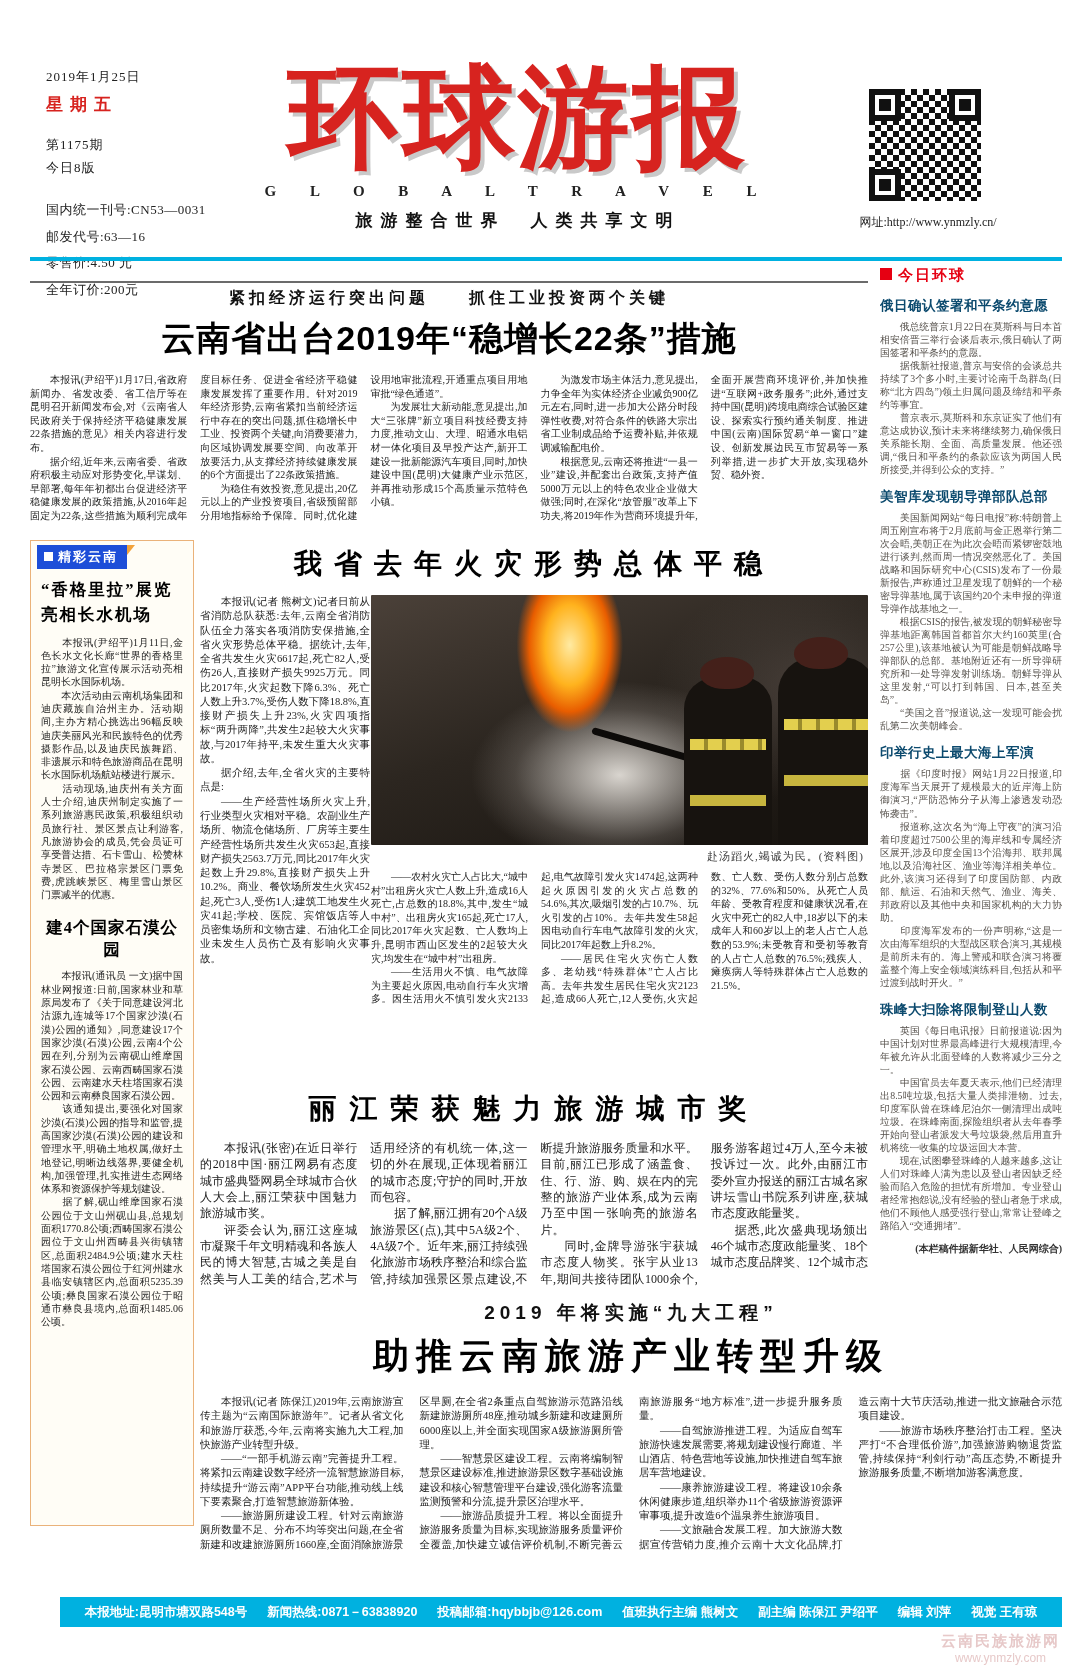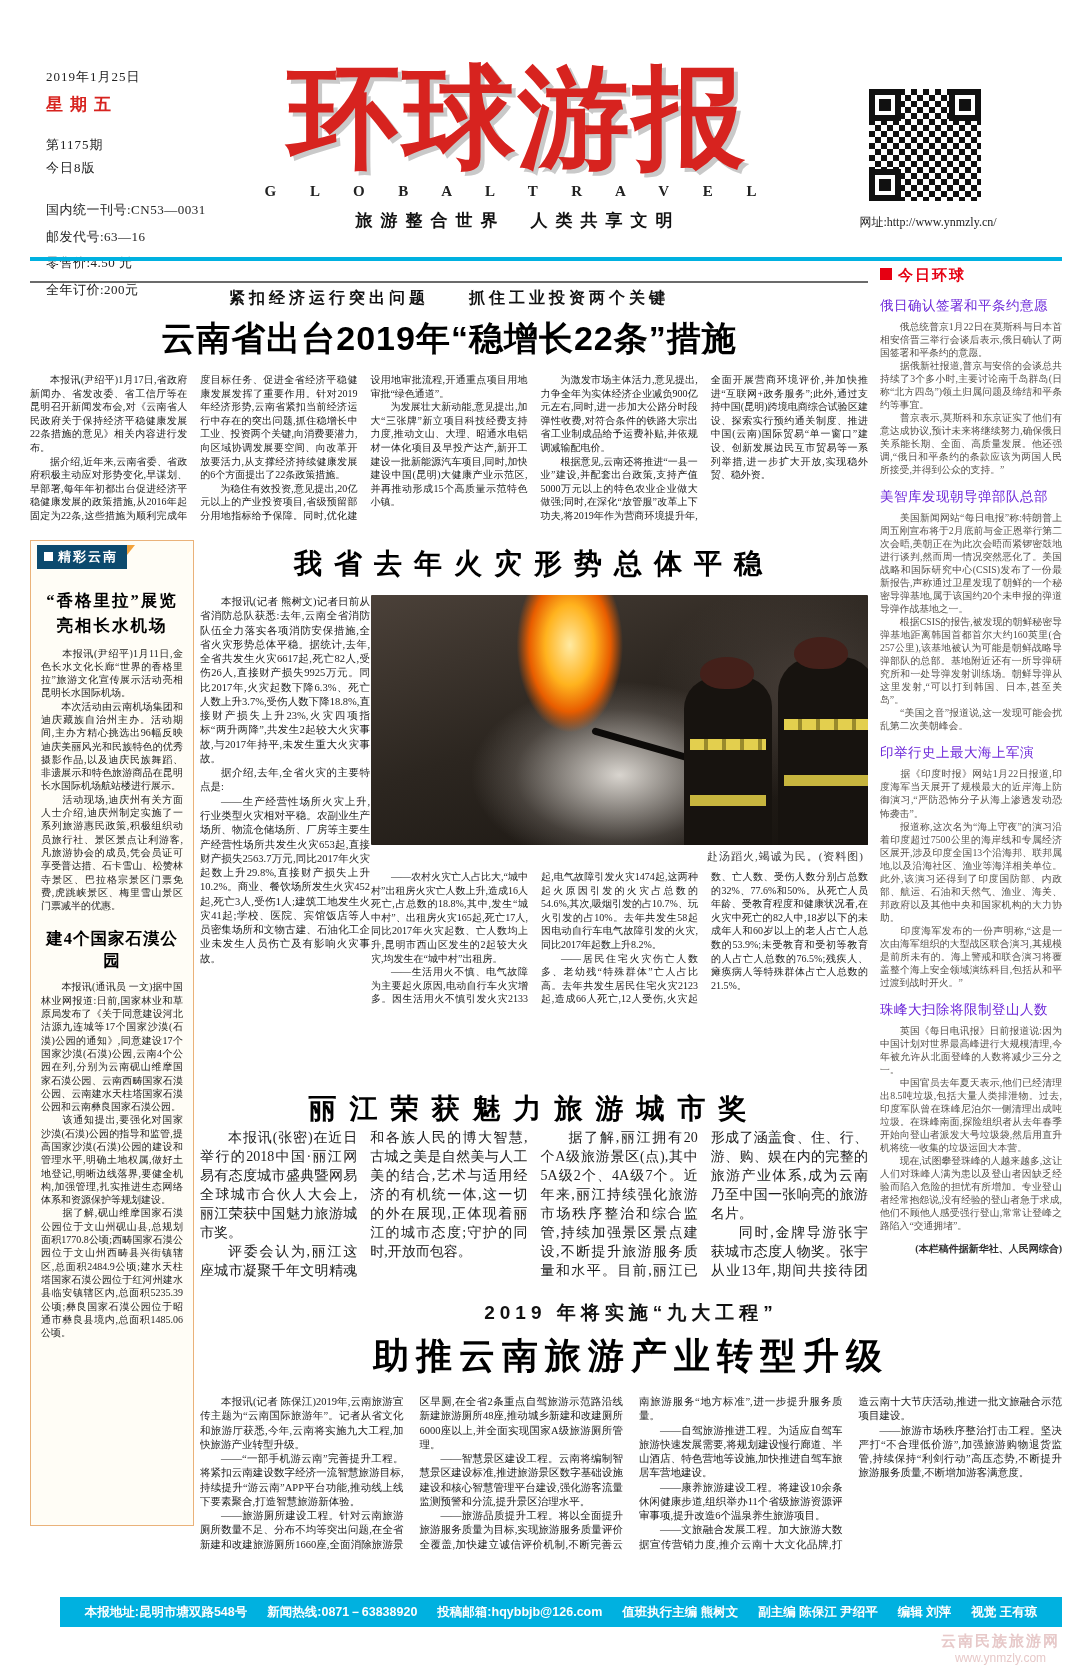--- a/index.html
+++ b/index.html
@@ -33,32 +33,32 @@
   
   .lead { position:absolute; left:30px; top:288px; width:838px; }
   .lead-kicker { text-align:center; font-family:"Liberation Sans",sans-serif; font-weight:bold; font-size:16px; letter-spacing:4px; color:#111; }
   .lead-headline { text-align:center; font-family:"Liberation Sans",sans-serif; font-weight:900; font-size:34px; letter-spacing:1px; margin-top:7px; color:#000; }
   .lead-body { margin-top:11px; height:176px; column-count:5; column-gap:13px; font-size:10px; line-height:1.36; text-align:justify; overflow:hidden; }
   .para { margin:0; text-indent:2em; }
   
   .world { position:absolute; left:880px; top:266px; width:182px; height:1026px; overflow:hidden; }
   .world-tag { font-family:"Liberation Sans",sans-serif; font-weight:bold; font-size:15px; color:#e60012; letter-spacing:2px; }
   .world-tag .sq { display:inline-block; width:12px; height:12px; background:#e60012; margin-right:6px; }
-  .world-art-hl { font-family:"Liberation Sans",sans-serif; font-weight:normal; font-size:13.5px; color:#6d28d9; margin:12px 0 5px; letter-spacing:.5px; }
+  .world-art-hl { font-family:"Liberation Sans",sans-serif; font-weight:bold; font-size:13.5px; color:#0c4a6e; margin:12px 0 5px; letter-spacing:.5px; }
   .world-art-body { font-size:9.8px; line-height:1.33; color:#55504b; text-align:justify; white-space:pre-wrap; }
   .world-note { margin-top:10px; font-size:10px; font-weight:bold; color:#333; text-align:right; }
   
   .hibox { position:absolute; left:30px; top:540px; width:164px; height:986px; box-sizing:border-box;
            border:1px solid #eab27a; background:#fffdf6; padding:6px 10px 10px; overflow:hidden; }
-  .hibox-tag { display:inline-block; margin:-14px 0 4px -4px; background:#0c4a6e; color:#fff;
+  .hibox-tag { display:inline-block; margin:-14px 0 4px -4px; background:#1d4ed8; color:#fff;
                font-family:"Liberation Sans",sans-serif; font-weight:bold; font-size:13px;
                padding:3px 9px 3px 7px; letter-spacing:2px; position:relative; }
   .hibox-tag .sq { display:inline-block; width:9px; height:9px; background:#fff; margin-right:5px; }
   .hibox-tag::after { content:""; position:absolute; right:-8px; top:0; border-top:10px solid #f2a23c; border-right:8px solid transparent; }
-  .hibox-hl1 { text-align:center; font-weight:900; font-size:16.5px; letter-spacing:2px; line-height:1.5; margin:16px 0 8px; color:#000; white-space:pre-wrap; }
+  .hibox-hl1 { text-align:left; font-weight:900; font-size:16.5px; letter-spacing:2px; line-height:1.5; margin:5px 0 8px; color:#000; white-space:pre-wrap; }
   .hibox-hl2 { text-align:center; font-weight:900; font-size:16.5px; letter-spacing:1px; margin:16px 0 8px; color:#000; }
   .hibox-body { font-size:10px; line-height:1.33; text-align:justify; white-space:pre-wrap; color:#222; }
   
   .fire { position:absolute; left:200px; top:545px; width:668px; }
   .fire-headline { text-align:center; font-family:"Liberation Sans",sans-serif; font-weight:900; font-size:28px; letter-spacing:12px; color:#000; }
   .fire-grid { margin-top:12px; display:grid; grid-template-columns:170px 1fr; gap:1px; height:486px; overflow:hidden; }
   .fire-intro { font-size:10.5px; line-height:1.36; text-align:justify; overflow:hidden; }
   .fire-right { display:flex; flex-direction:column; }
   .fire-photo { position:relative; height:250px; overflow:hidden; border-radius:1px;
     background:
@@ -73,21 +73,21 @@
                background:repeating-linear-gradient(90deg,#e3cf4e 0 14px,#998a2c 14px 18px);
                box-shadow:0 56px 0 0 #c7b53e; }
   .ff1 { right:96px; bottom:-12px; width:88px; height:180px; border-radius:32px 30px 0 0; }
   .ff2 { right:-8px; bottom:-12px; width:98px; height:200px; border-radius:36px 34px 0 0; }
   .hose { position:absolute; right:168px; bottom:96px; width:110px; height:7px; background:#0d0b09; transform:rotate(16deg); border-radius:4px; }
   .fire-caption { margin-top:4px; font-size:11px; color:#3a3a3a; text-align:right; padding-right:4px; letter-spacing:1px; }
   .fire-more { margin-top:6px; height:200px; column-count:3; column-gap:13px; font-size:10px; line-height:1.36; text-align:justify; overflow:hidden; }
   
   .lijiang { position:absolute; left:200px; top:1090px; width:668px; }
   .lijiang-headline { text-align:center; font-family:"Liberation Sans",sans-serif; font-weight:900; font-size:28px; letter-spacing:13px; color:#000; }
-  .lijiang-body { height:158px; column-count:4; column-gap:13px; font-size:14px; line-height:1.36; text-align:justify; overflow:hidden; }
+  .lijiang-body { margin-top:12px; height:158px; column-count:4; column-gap:13px; font-size:12px; line-height:1.36; text-align:justify; overflow:hidden; }
   
   .bottom { position:absolute; left:200px; top:1300px; width:862px; }
   .bottom-kicker { text-align:center; font-family:"Liberation Sans",sans-serif; font-weight:bold; font-size:19px; letter-spacing:5px; color:#111; }
   .bottom-headline { text-align:center; font-family:"Liberation Sans",sans-serif; font-weight:900; font-size:36px; letter-spacing:7px; margin-top:6px; color:#000; }
   .bottom-body { margin-top:14px; height:186px; column-count:4; column-gap:16px; font-size:10.5px; line-height:1.36; text-align:justify; overflow:hidden; }
   
   .footer { position:absolute; left:60px; top:1597px; width:1002px; height:30px; background:#00b1e0;
             display:flex; align-items:center; justify-content:center; gap:20px;
             font-family:"Liberation Sans",sans-serif; font-weight:bold; font-size:12.5px; color:#fff; white-space:nowrap; }
   .watermark { position:absolute; right:12px; top:1632px; text-align:center; color:#e7c9c9; font-family:"Liberation Sans",sans-serif; }

